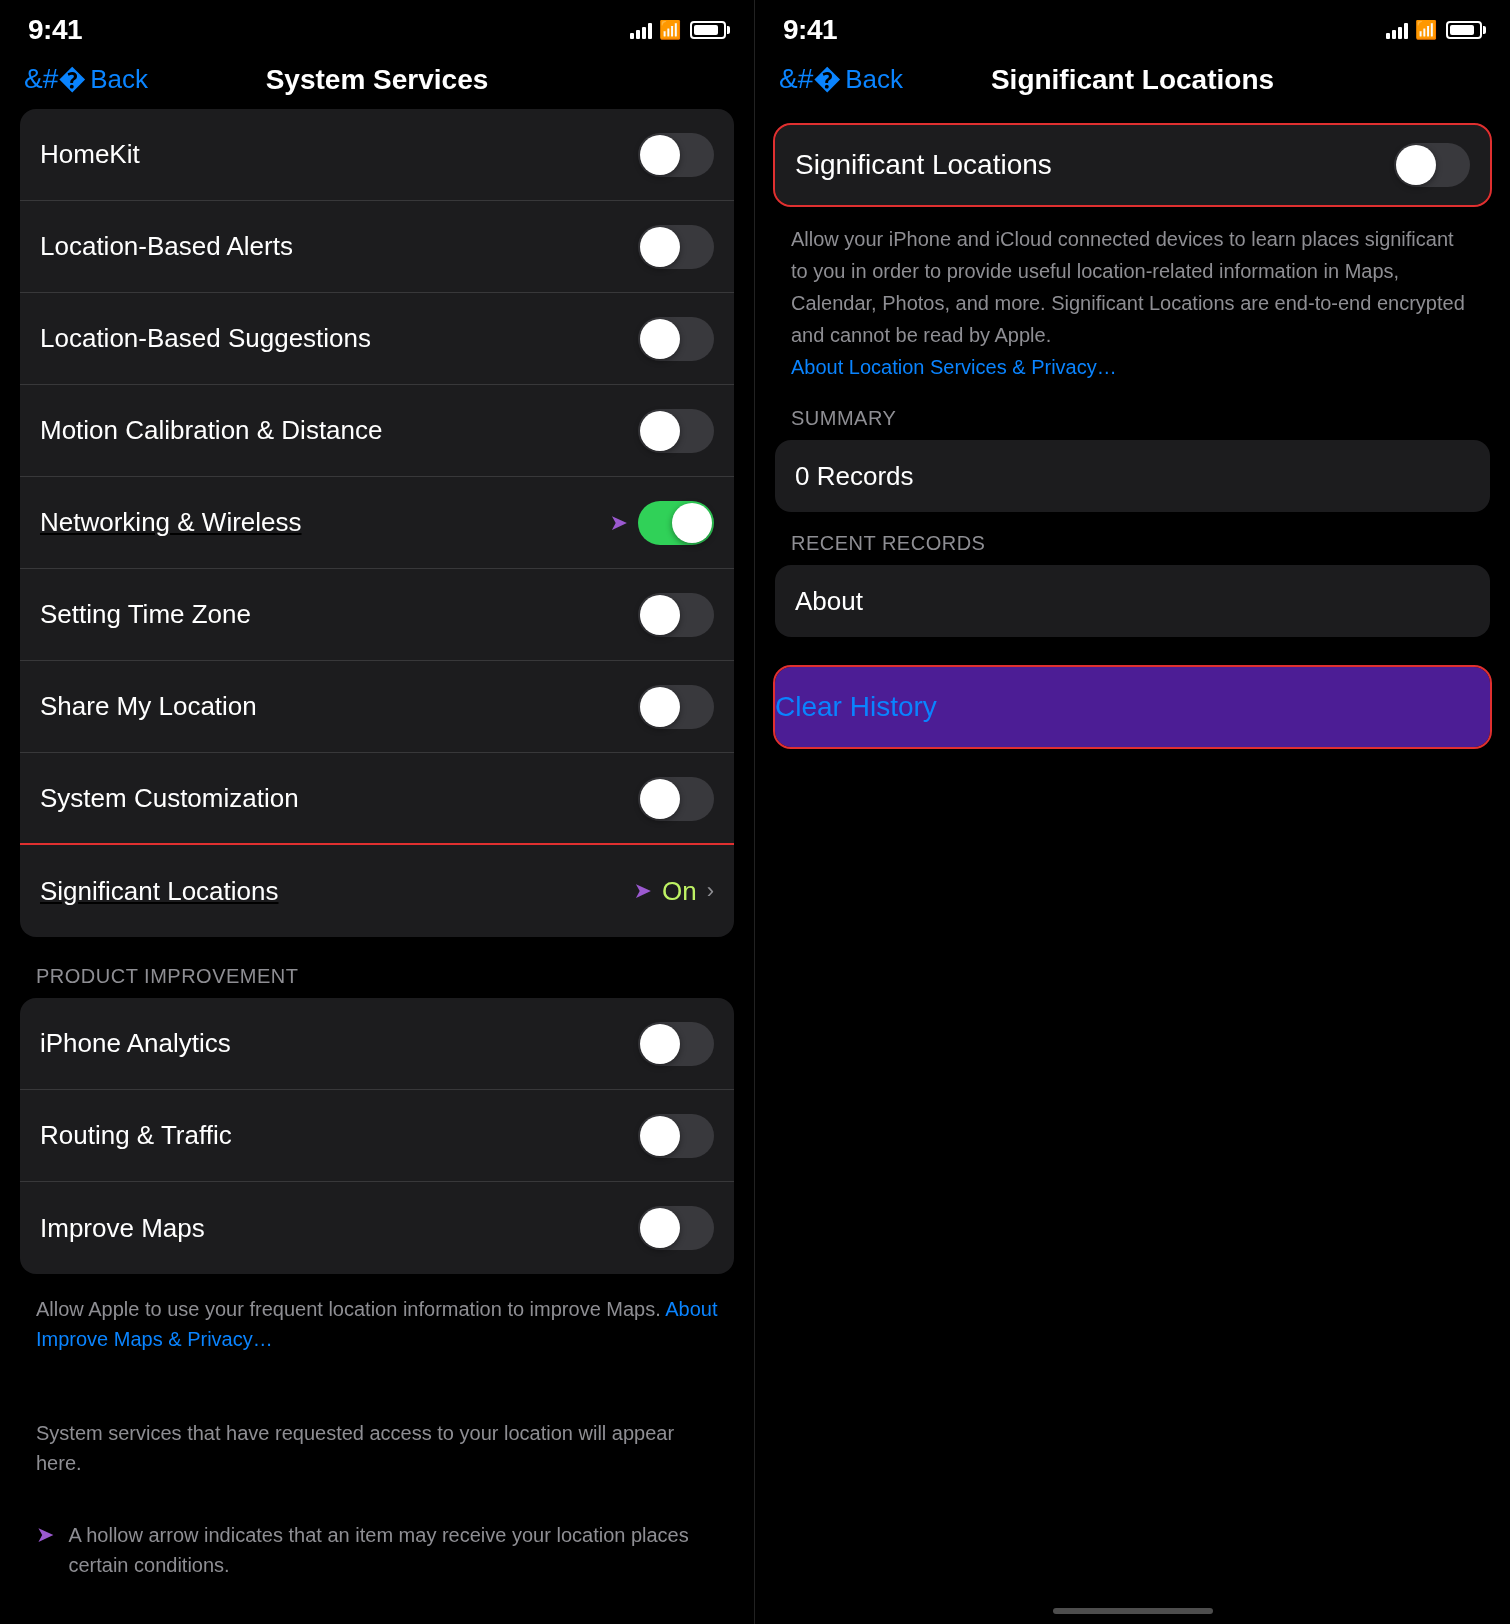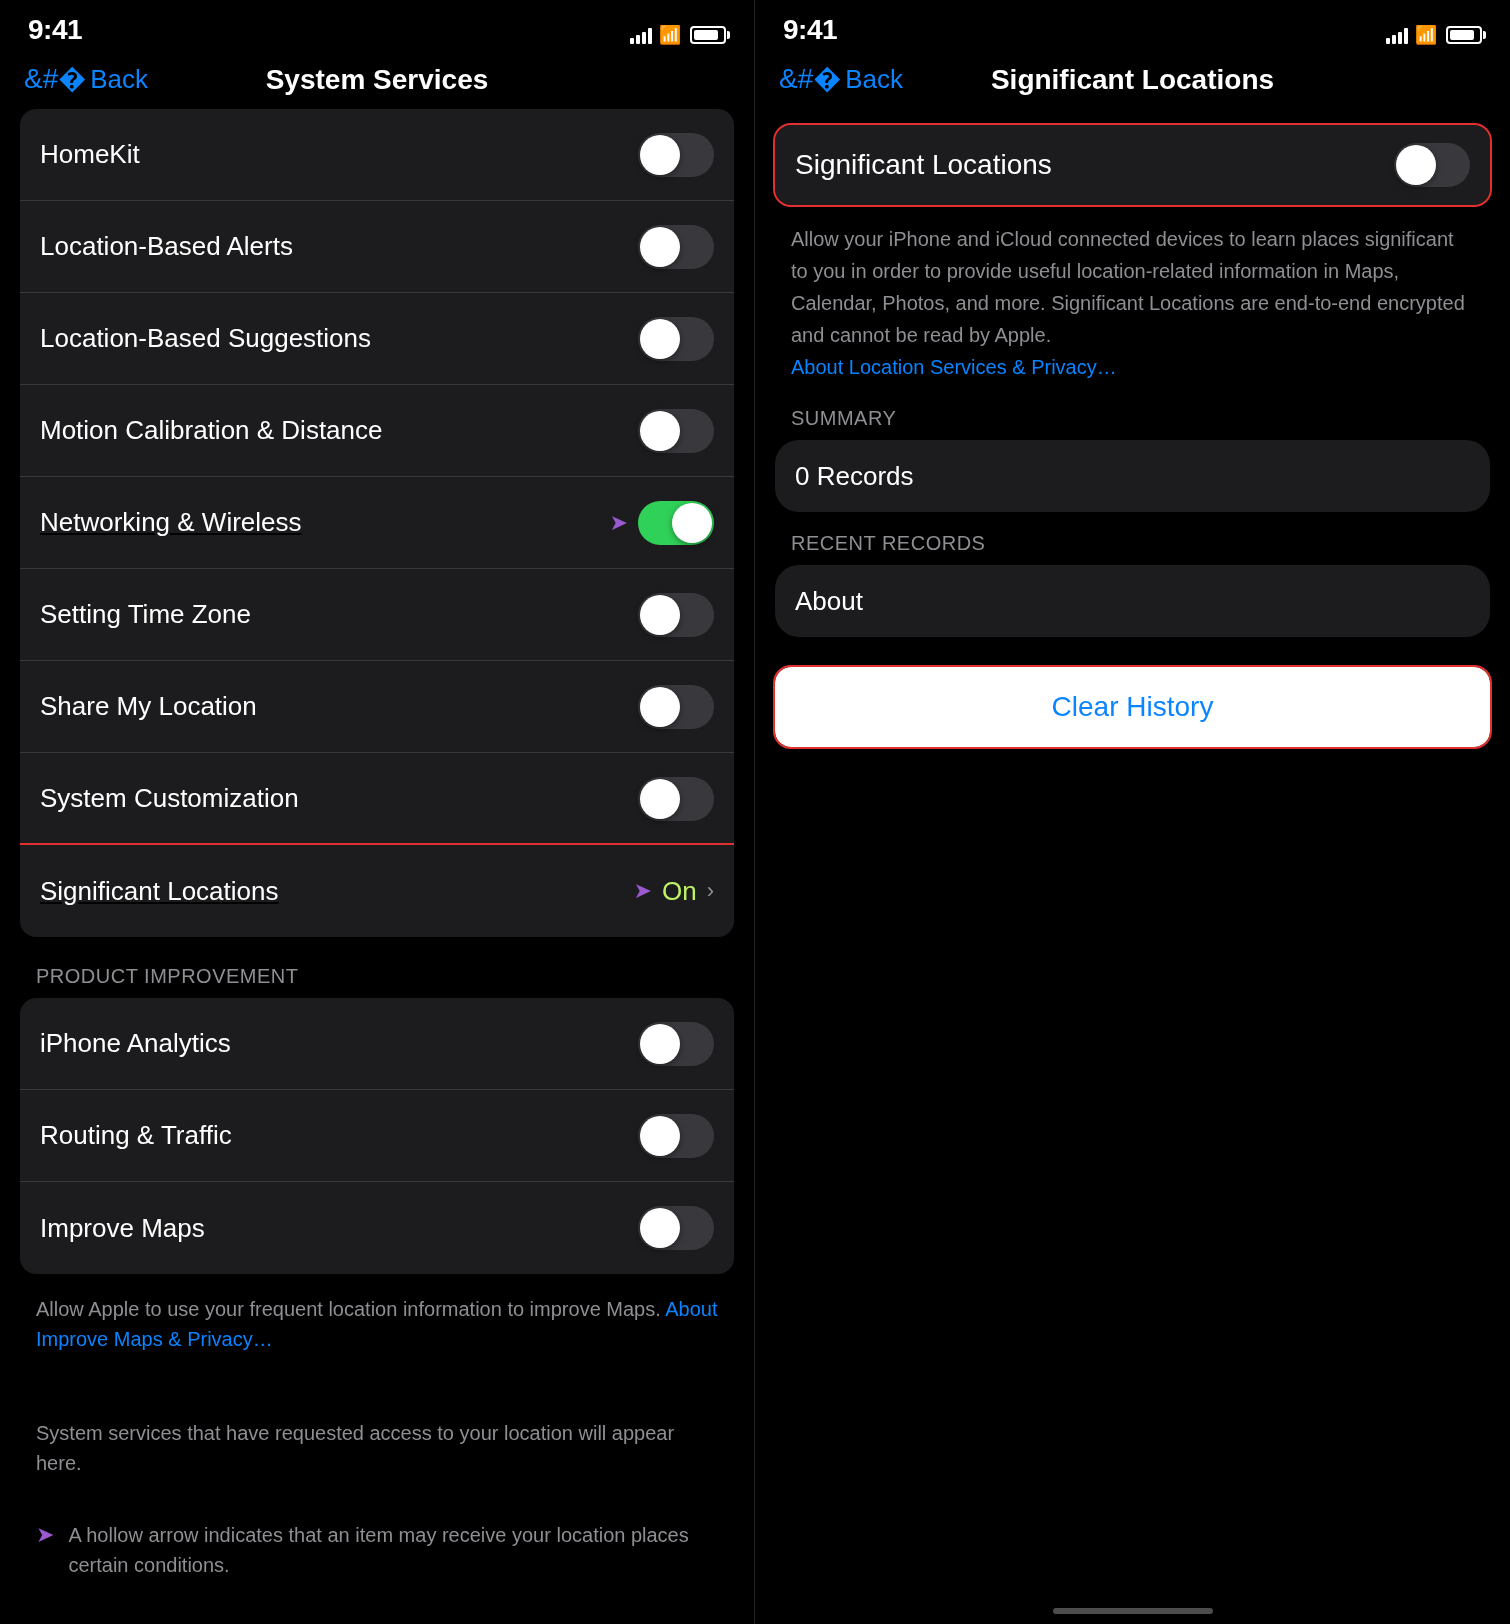--- a/index.html
+++ b/index.html
@@ -21,21 +21,21 @@
       flex-direction: column;
       overflow: hidden;
       position: relative;
     }
     .panel-left { border-right: 1px solid #222; }
 
     
     .status-bar {
       display: flex;
       justify-content: space-between;
-      align-items: flex-end;
+      align-items: center;
       padding: 14px 28px 8px 28px;
       height: 54px;
     }
     .status-time {
       font-size: 28px;
       font-weight: 600;
       color: #fff;
       letter-spacing: -0.5px;
     }
     .status-icons {
@@ -250,43 +250,42 @@
       font-size: 20px;
       line-height: 1.6;
       padding: 18px 36px 4px 36px;
     }
     .description-text .blue-link {
       color: #0a84ff;
     }
 
     .summary-group {
       background: #1c1c1e;
-      border-radius: 24px;
+      border-radius: 16px;
       margin: 0 20px;
       overflow: hidden;
     }
     .summary-row {
       display: flex;
       align-items: center;
       padding: 0 20px;
       height: 72px;
     }
     .summary-label {
       color: #fff;
       font-size: 26px;
       font-weight: 400;
     }
 
     .clear-history-row {
-      background: #ffffff;
+      background: #4c1d95;
       border-radius: 16px;
       margin: 0 20px;
       display: flex;
       align-items: center;
-      justify-content: center;
       height: 80px;
       outline: 2.5px solid #e03030;
       cursor: pointer;
     }
     .clear-history-label {
       color: #0a84ff;
       font-size: 28px;
       font-weight: 400;
     }
 

